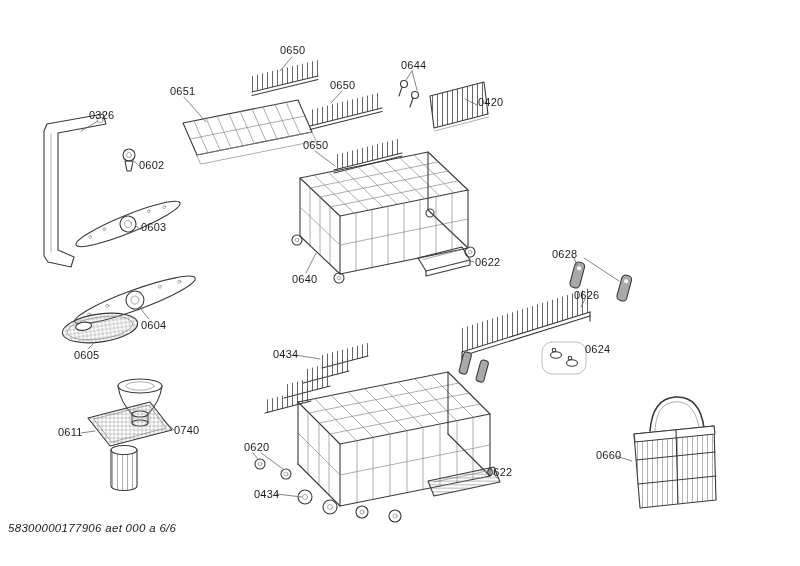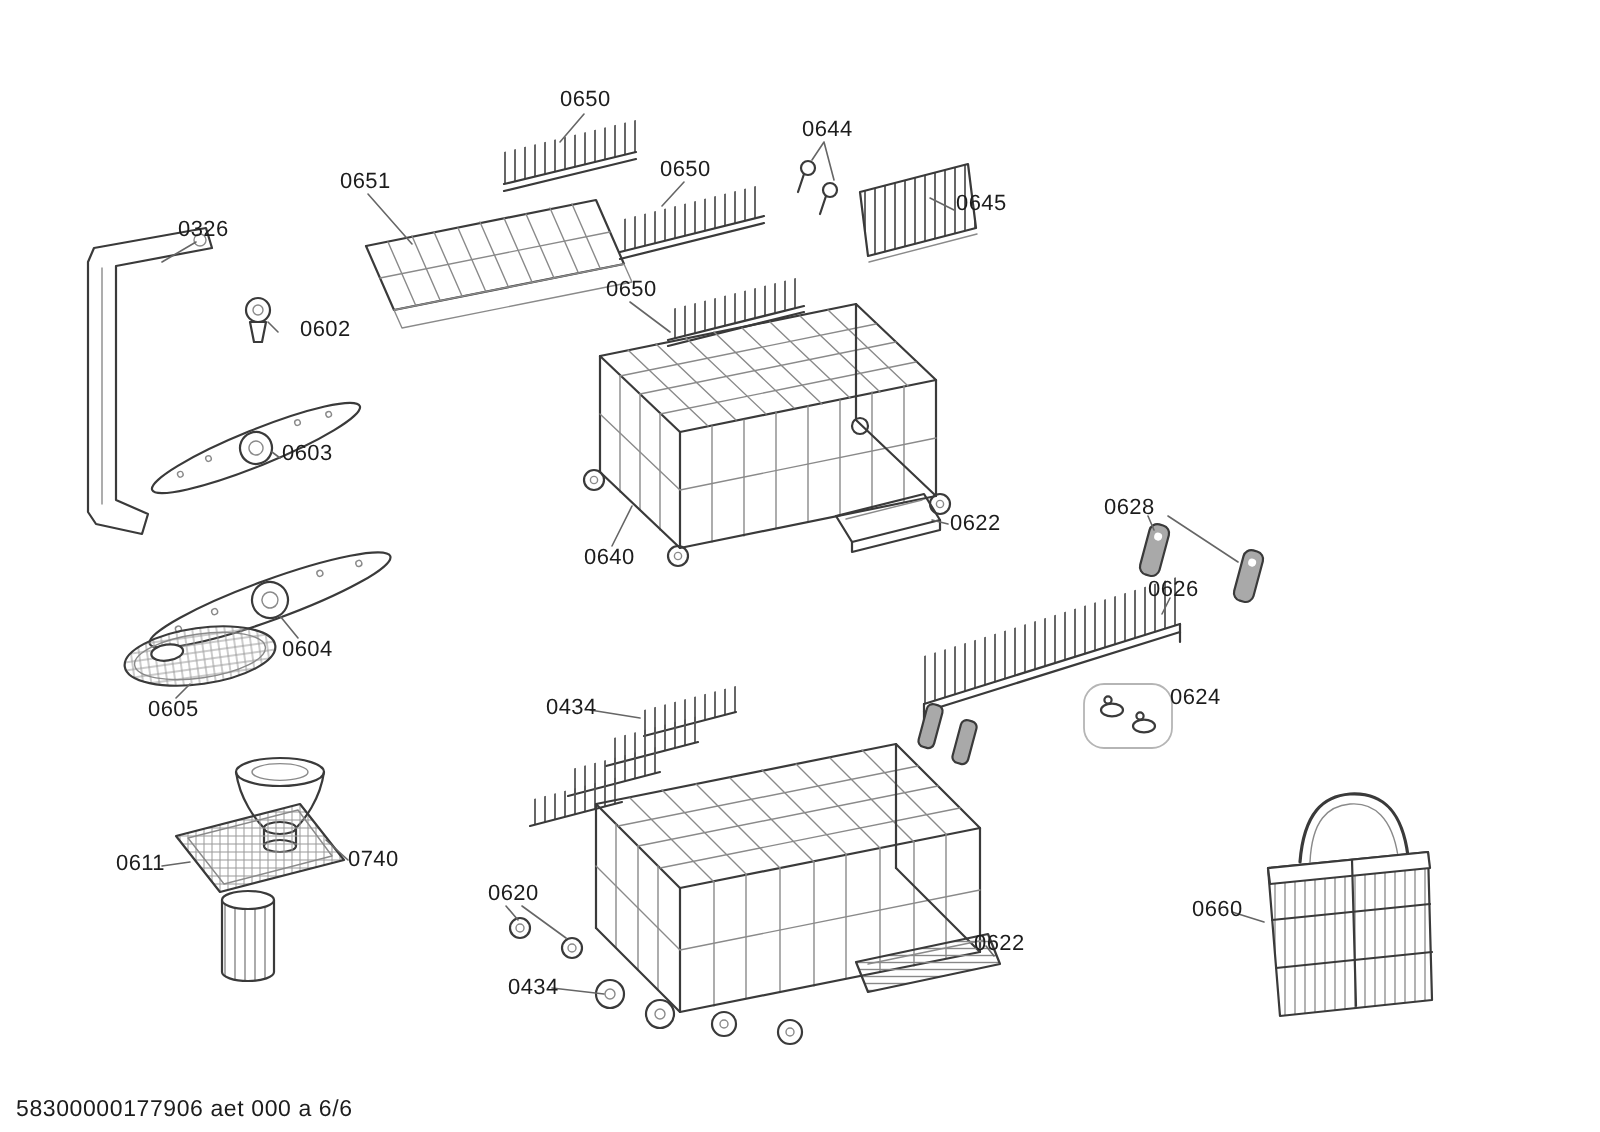--- a/index.html
+++ b/index.html
@@ -1,20 +1,20 @@
 <!DOCTYPE html>
 <html><head>
 <meta charset="utf-8">
 <style>
   html,body{margin:0;padding:0;background:#fff;}
   .page{position:relative;width:800px;height:566px;background:#ffffff;
         font-family:"Liberation Sans",sans-serif;overflow:hidden;}
   .art{position:absolute;left:0;top:0;}
   .lbl{position:absolute;font-size:11px;line-height:11px;color:#1c1c1c;letter-spacing:.2px;white-space:nowrap;}
-  .footer{position:absolute;left:8px;top:549px;font-size:11.5px;color:#1c1c1c;letter-spacing:.3px;}
+  .footer{position:absolute;left:8px;top:522px;font-size:11.5px;color:#1c1c1c;letter-spacing:.3px;font-style:italic;}
 </style>
 </head>
 <body>
 
 <div class="page">
 
   <svg class="art" width="800" height="566" viewBox="0 0 800 566">
     <defs>
       <pattern id="vlines" width="5" height="6" patternUnits="userSpaceOnUse">
         <path d="M2.5,0 V6" stroke="#555" stroke-width="0.9"></path>
@@ -233,24 +233,24 @@
                M574,258 L577,265 M584,258 L619,281 M474,262 L466,260 M306,273 L316,253 M585,299 L581,307
                M149,319 L140,308 M88,349 L95,342 M295,355 L320,359 M174,430 L163,420 M81,433 L95,431
                M253,453 L259,460 M261,453 L283,469 M616,456 L632,461 M276,494 L302,497 M497,478 L493,473" stroke="#666" stroke-width="0.8"></path>
     </g>
   </svg>
 
   <div class="lbl" style="left:280px;top:45px">0650</div>
   <div class="lbl" style="left:401px;top:60px">0644</div>
   <div class="lbl" style="left:330px;top:80px">0650</div>
   <div class="lbl" style="left:170px;top:86px">0651</div>
-  <div class="lbl" style="left:478px;top:97px">0645</div>
+  <div class="lbl" style="left:478px;top:97px">0420</div>
   <div class="lbl" style="left:89px;top:110px">0326</div>
   <div class="lbl" style="left:303px;top:140px">0650</div>
-  <div class="lbl" style="left:150px;top:160px">0602</div>
+  <div class="lbl" style="left:139px;top:160px">0602</div>
   <div class="lbl" style="left:141px;top:222px">0603</div>
   <div class="lbl" style="left:552px;top:249px">0628</div>
   <div class="lbl" style="left:475px;top:257px">0622</div>
   <div class="lbl" style="left:292px;top:274px">0640</div>
   <div class="lbl" style="left:574px;top:290px">0626</div>
   <div class="lbl" style="left:141px;top:320px">0604</div>
   <div class="lbl" style="left:585px;top:344px">0624</div>
   <div class="lbl" style="left:74px;top:350px">0605</div>
   <div class="lbl" style="left:273px;top:349px">0434</div>
   <div class="lbl" style="left:174px;top:425px">0740</div>

